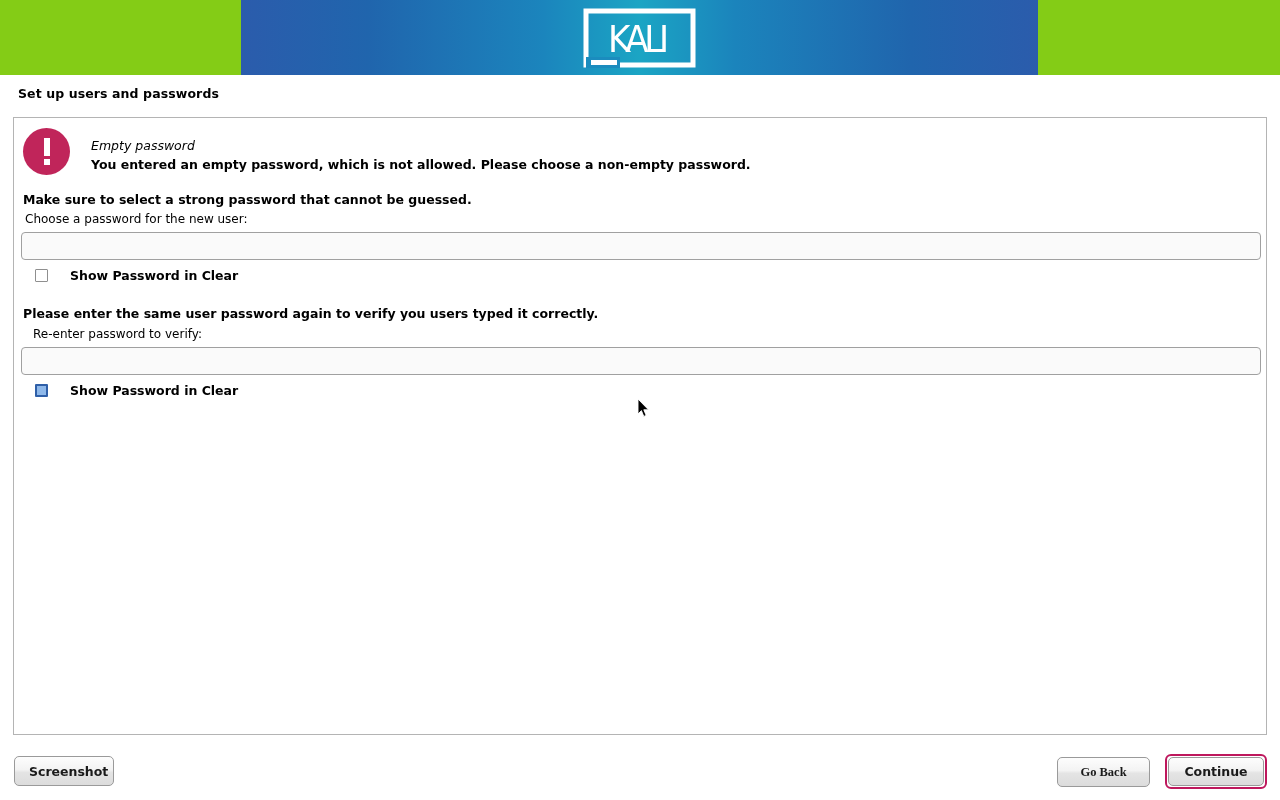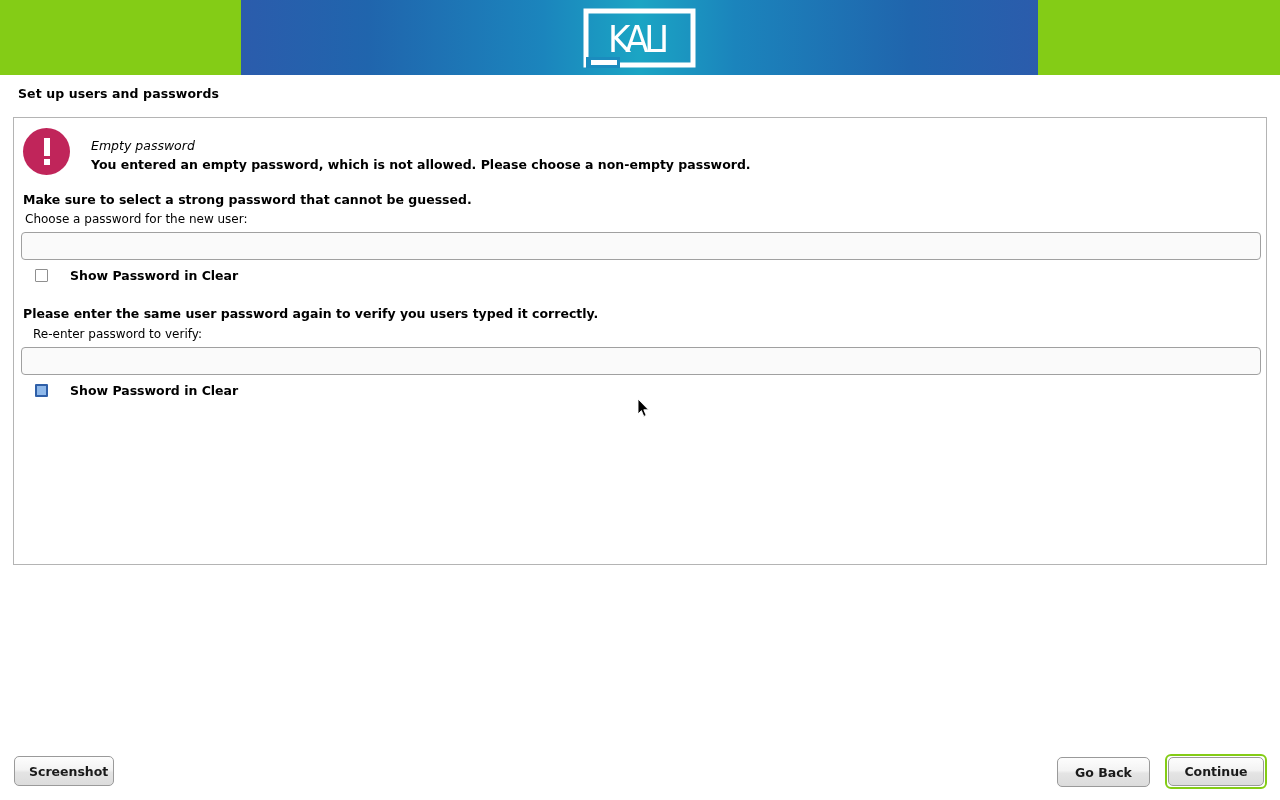--- a/index.html
+++ b/index.html
@@ -54,21 +54,21 @@
     font-weight: bold;
     font-size: 12.5px;
     letter-spacing: 0.1px;
   }
 
   
   .panel {
     position: absolute;
     left: 13px; top: 117px;
     width: 1254px;
-    height: 448px;
+    height: 618px;
     border: 1px solid #b4b4b4;
     background: #ffffff;
     box-sizing: border-box;
   }
 
   
   .error-block {
     position: absolute;
     left: 9px; top: 10px;
     width: 1230px;
@@ -187,28 +187,29 @@
   }
   .btn-screenshot {
     position: absolute;
     left: 14px; top: 756px;
     width: 100px;
   }
   .btn-goback {
     position: absolute;
     left: 1057px; top: 757px;
     width: 93px;
+    font-family: Liberation Serif, serif;
   }
   .btn-continue-wrap {
     position: absolute;
     left: 1165px; top: 754px;
     width: 102px;
     height: 35px;
     box-sizing: border-box;
-    border: 2px solid #84cc16;
+    border: 2px solid #be185d;
     border-radius: 6px;
     background: #ffffff;
     padding: 1px;
   }
   .btn-continue {
     width: 100%;
     height: 100%;
     padding: 0;
   }
 

